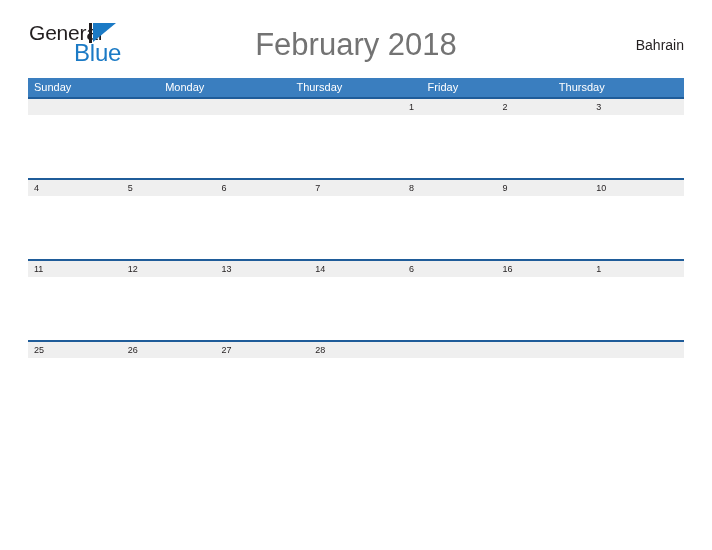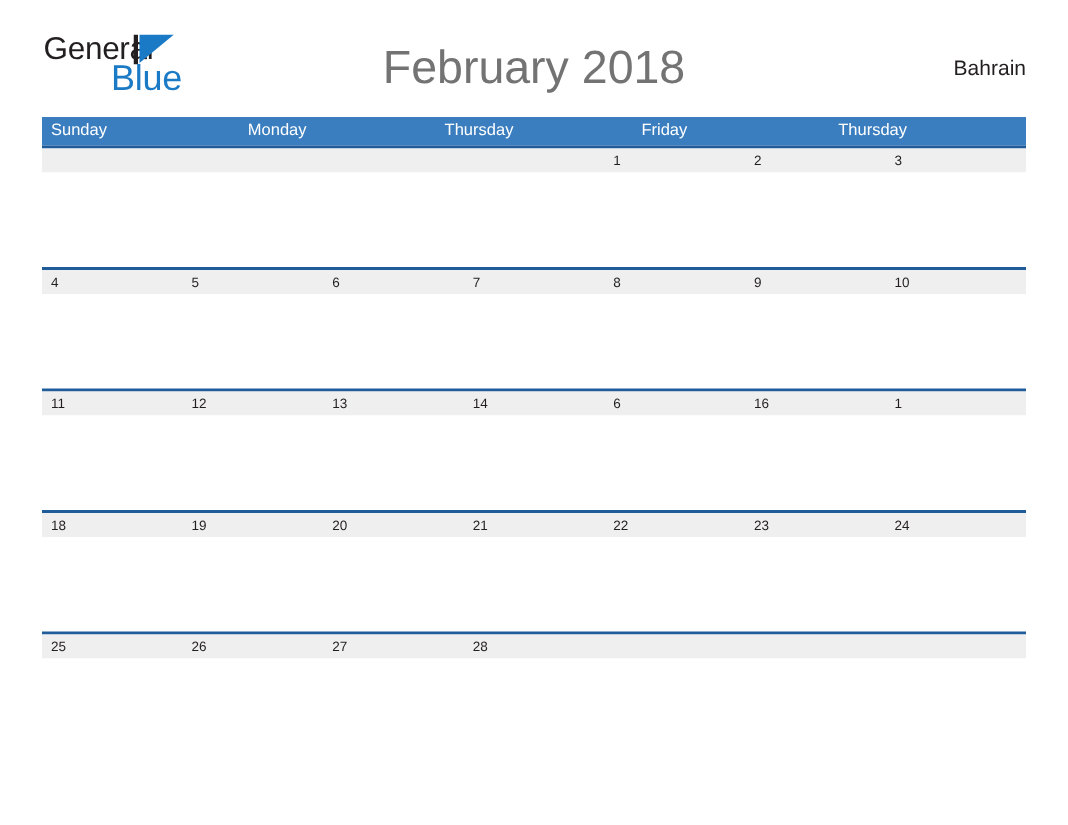--- a/index.html
+++ b/index.html
@@ -200,32 +200,20 @@
         <div class="date-cell">12</div>
         <div class="date-cell">13</div>
         <div class="date-cell">14</div>
         <div class="date-cell">6</div>
         <div class="date-cell">16</div>
         <div class="date-cell">1</div>
       </div>
       <div class="week-body"></div>
     </div>
 
-    <div class="week">
-      <div class="week-dates">
-        <div class="date-cell">18</div>
-        <div class="date-cell">19</div>
-        <div class="date-cell">20</div>
-        <div class="date-cell">21</div>
-        <div class="date-cell">22</div>
-        <div class="date-cell">23</div>
-        <div class="date-cell">24</div>
-      </div>
-      <div class="week-body"></div>
-    </div>
 
     <div class="week">
       <div class="week-dates">
         <div class="date-cell">25</div>
         <div class="date-cell">26</div>
         <div class="date-cell">27</div>
         <div class="date-cell">28</div>
         <div class="date-cell"></div>
         <div class="date-cell"></div>
         <div class="date-cell"></div>

